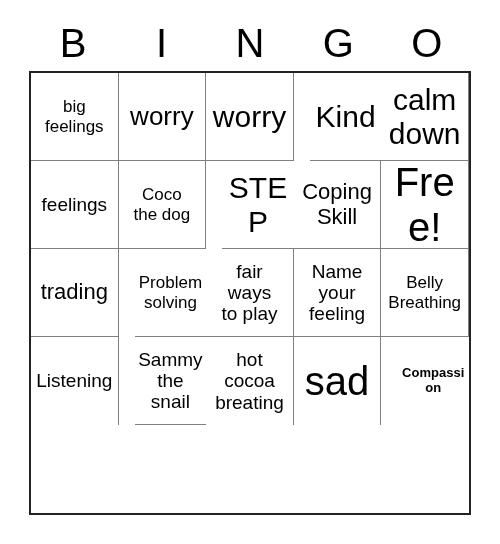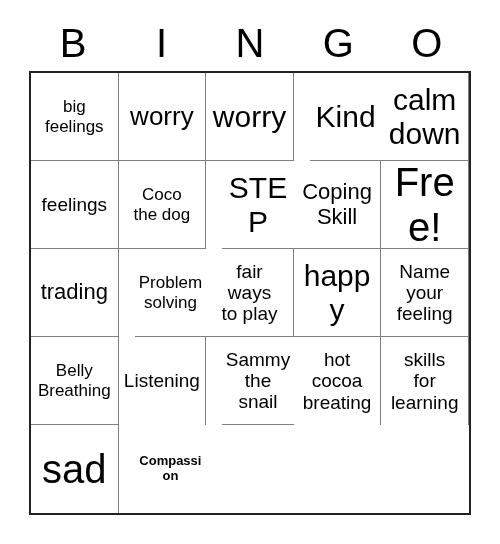--- a/index.html
+++ b/index.html
@@ -140,41 +140,35 @@
       </div>
       <div class="cell row-3 col-4">
         <span class="cell-text fs-l">trading</span>
       </div>
       <div class="cell row-3 col-5">
         <span class="cell-text fs-m">Problem<br>solving</span>
       </div>
       <div class="cell row-4 col-1">
         <span class="cell-text fs-ml">fair<br>ways<br>to play</span>
       </div>
-      <div class="cell row-4 col-2">
-        <span class="cell-text fs-xxl">happy</span>
-      </div>
       <div class="cell row-4 col-3">
         <span class="cell-text fs-ml">Name<br>your<br>feeling</span>
       </div>
       <div class="cell row-4 col-4">
         <span class="cell-text fs-m">Belly<br>Breathing</span>
       </div>
       <div class="cell row-5 col-1">
         <span class="cell-text fs-ml">Listening</span>
       </div>
       <div class="cell row-4 col-5">
         <span class="cell-text fs-ml">Sammy<br>the<br>snail</span>
       </div>
       <div class="cell row-5 col-2">
         <span class="cell-text fs-ml">hot<br>cocoa<br>breating</span>
       </div>
-      <div class="cell row-5 col-3">
-        <span class="cell-text fs-ml">skills<br>for<br>learning</span>
-      </div>
       <div class="cell row-5 col-4">
         <span class="cell-text fs-huge">sad</span>
       </div>
       <div class="cell row-5 col-5">
         <span class="cell-text fs-xs">Compassion</span>
       </div>
     </div>
 
 </div>
 

